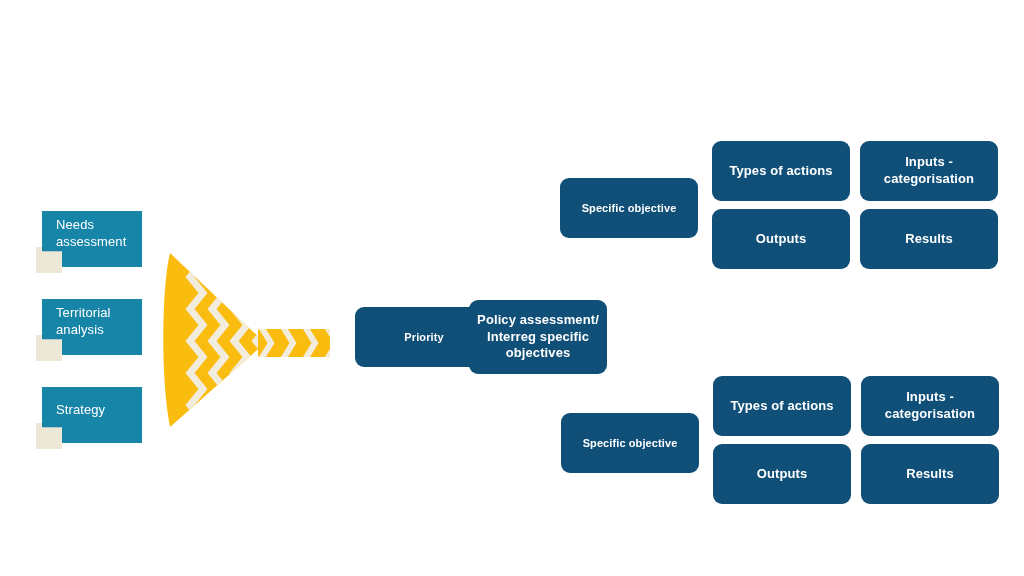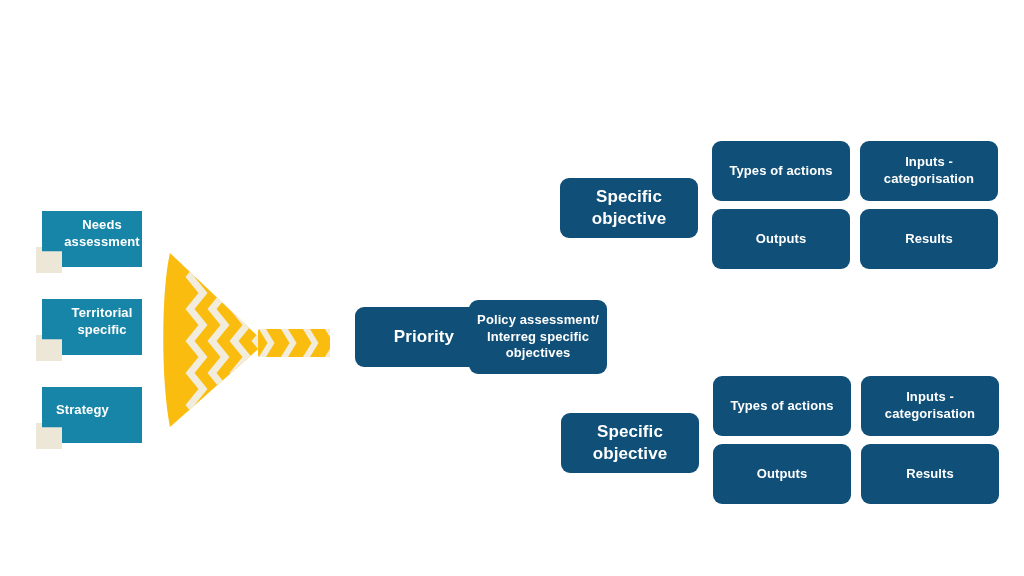--- a/index.html
+++ b/index.html
@@ -47,24 +47,23 @@
     position: absolute;
     left: 20px;
     top: 0;
     width: 92px;
     height: 46px;
     display: flex;
     align-items: center;
     z-index: 3;
     color: #ffffff;
     font-size: 13px;
-    font-weight: bold;
+    font-weight: normal;
     line-height: 1.28;
     letter-spacing: 0.1px;
-    text-align: center;
   }
 
   
   #funnel {
     position: absolute;
     left: 160px;
     top: 243px;
     width: 170px;
     height: 195px;
   }
@@ -79,37 +78,37 @@
     display: flex;
     align-items: center;
     justify-content: center;
     text-align: center;
     font-size: 13px;
     font-weight: bold;
     line-height: 1.3;
     letter-spacing: 0.1px;
     padding: 4px 8px;
   }
-  .nbox.lg { font-size: 17px; }
+  .nbox.lg { font-size: 11px; }
 </style>
 </head>
 <body>
 
 <div id="canvas">
 
   <div class="input-card" style="left:36px; top:211px; width:112px; height:62px;">
     <div class="fold"></div>
     <div class="body"></div>
     <div class="label">Needs assessment</div>
   </div>
 
   <div class="input-card" style="left:36px; top:299px; width:112px; height:62px;">
     <div class="fold"></div>
     <div class="body"></div>
-    <div class="label">Territorial specific</div>
+    <div class="label">Territorial analysis</div>
   </div>
 
   <div class="input-card" style="left:36px; top:387px; width:112px; height:62px;">
     <div class="fold"></div>
     <div class="body"></div>
     <div class="label">Strategy</div>
   </div>
 
   <svg id="funnel" viewBox="0 0 170 195">
     <defs>

